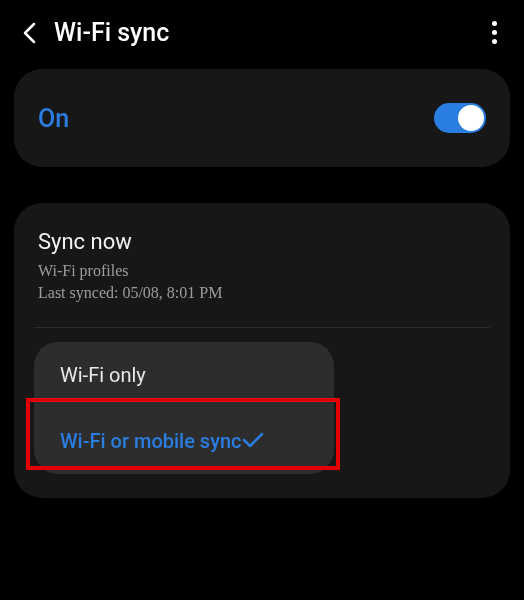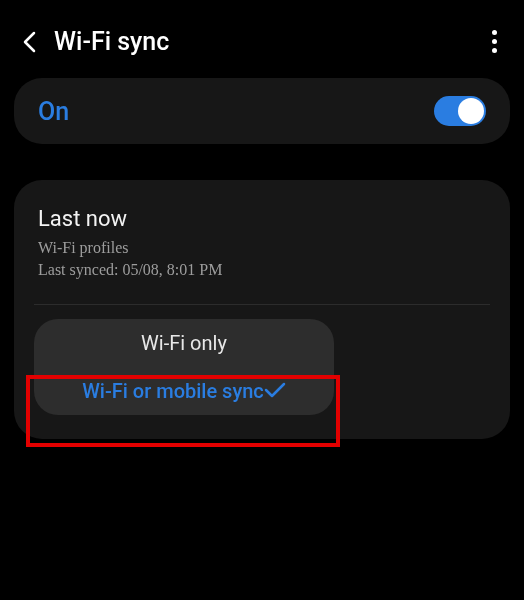--- a/index.html
+++ b/index.html
@@ -7,21 +7,21 @@
       width: 524px;
       height: 600px;
       background: #000;
       font-family: -apple-system, BlinkMacSystemFont, "Segoe UI", Roboto, sans-serif;
       color: #fff;
       overflow: hidden;
     }
     .header {
       display: flex;
       align-items: center;
-      padding: 27px 16px 14px 16px;
+      padding: 18px 16px 14px 16px;
     }
     .back-btn {
       width: 28px;
       height: 28px;
       display: flex;
       align-items: center;
       justify-content: center;
       margin-right: 10px;
     }
     .header-title {
@@ -45,21 +45,21 @@
     .dot {
       width: 5px;
       height: 5px;
       background: #fff;
       border-radius: 50%;
     }
     .card {
       background: #171717;
       border-radius: 28px;
       margin: 8px 14px;
-      padding: 18px 24px;
+      padding: 34px 24px;
     }
     .toggle-card {
       display: flex;
       align-items: center;
       justify-content: space-between;
     }
     .on-label {
       font-size: 25px;
       font-weight: 500;
       color: #2a7de1;
@@ -105,24 +105,24 @@
     .popup {
       background: #2d2d2d;
       border-radius: 24px;
       width: 300px;
       margin-top: 14px;
       margin-left: -4px;
       overflow: visible;
       position: relative;
     }
     .popup-item {
-      padding: 12px 26px;
+      padding: 21px 26px;
       display: flex;
       align-items: center;
-      justify-content: center;
+      justify-content: flex-start;
       font-size: 20px;
     }
     .popup-item.first {
       color: #e8e8e8;
     }
     .popup-item.selected {
       color: #2a7de1;
       font-weight: 500;
     }
     .highlight-box {
@@ -159,21 +159,21 @@
 
 <div class="card toggle-card">
   <span class="on-label">On</span>
   <div class="toggle">
     <div class="toggle-knob"></div>
   </div>
 </div>
 
 <div class="card sync-card">
   <div>
-    <div class="sync-title">Last now</div>
+    <div class="sync-title">Sync now</div>
     <div class="sync-sub">Wi-Fi profiles</div>
     <div class="sync-sub">Last synced: 05/08, 8:01 PM</div>
   </div>
   <div class="divider"></div>
 
   <div class="popup">
     <div class="popup-item first">
       <span>Wi-Fi only</span>
     </div>
     <div class="popup-item selected">

